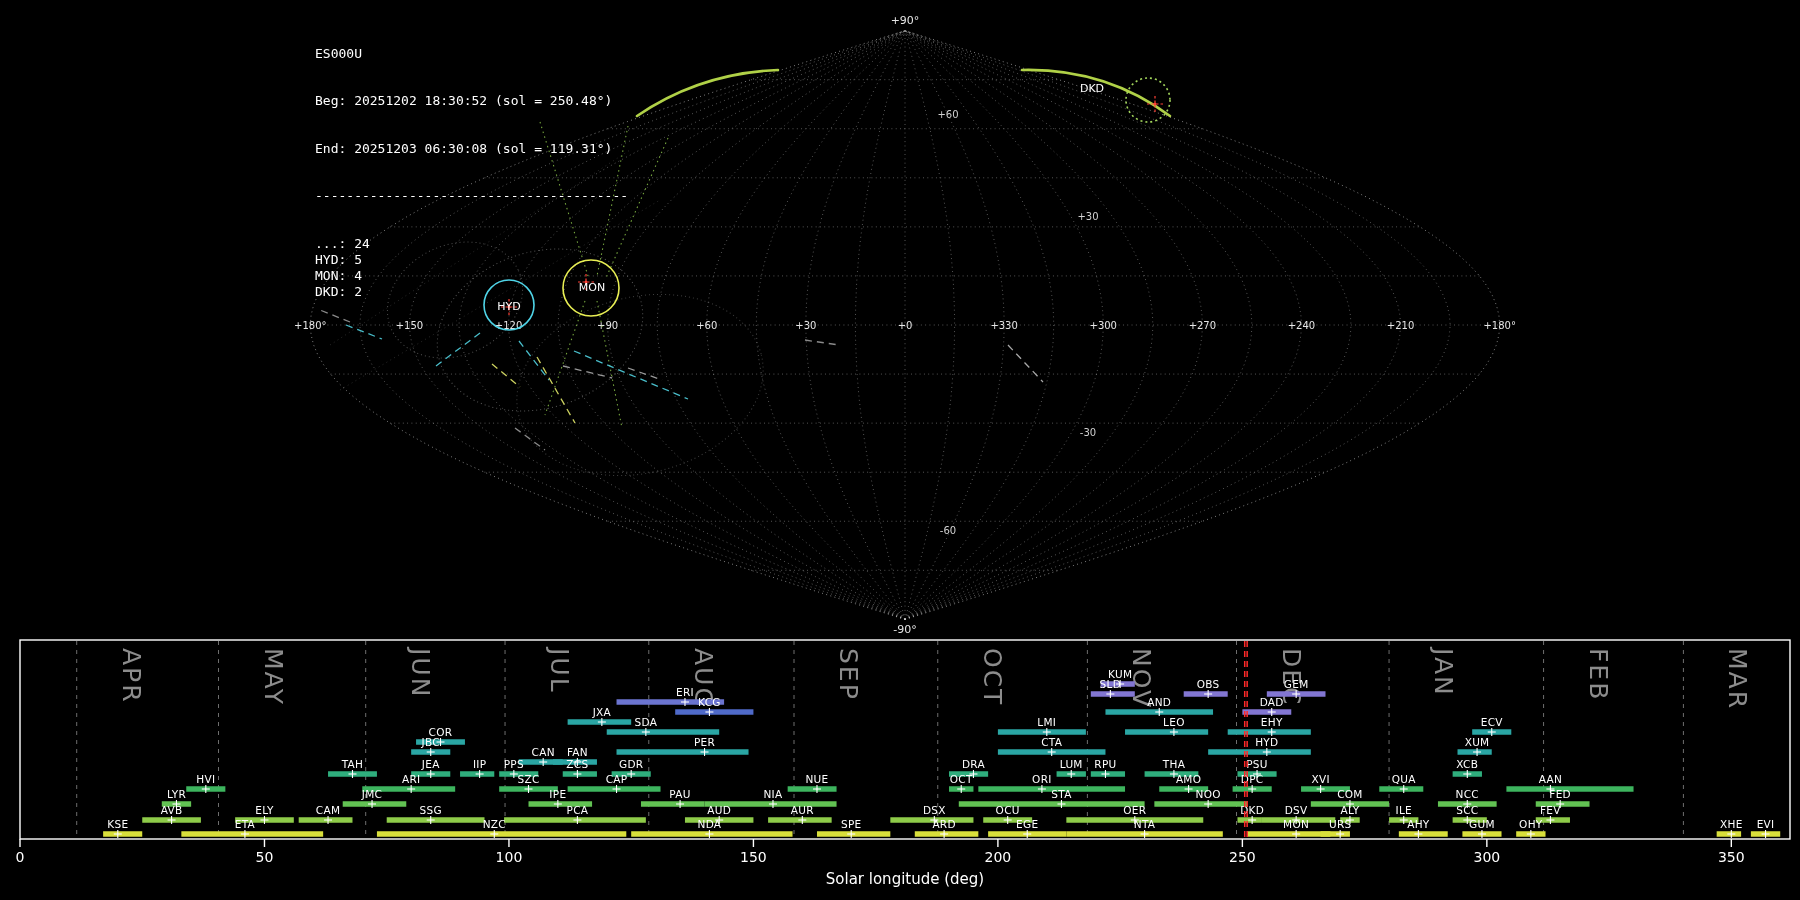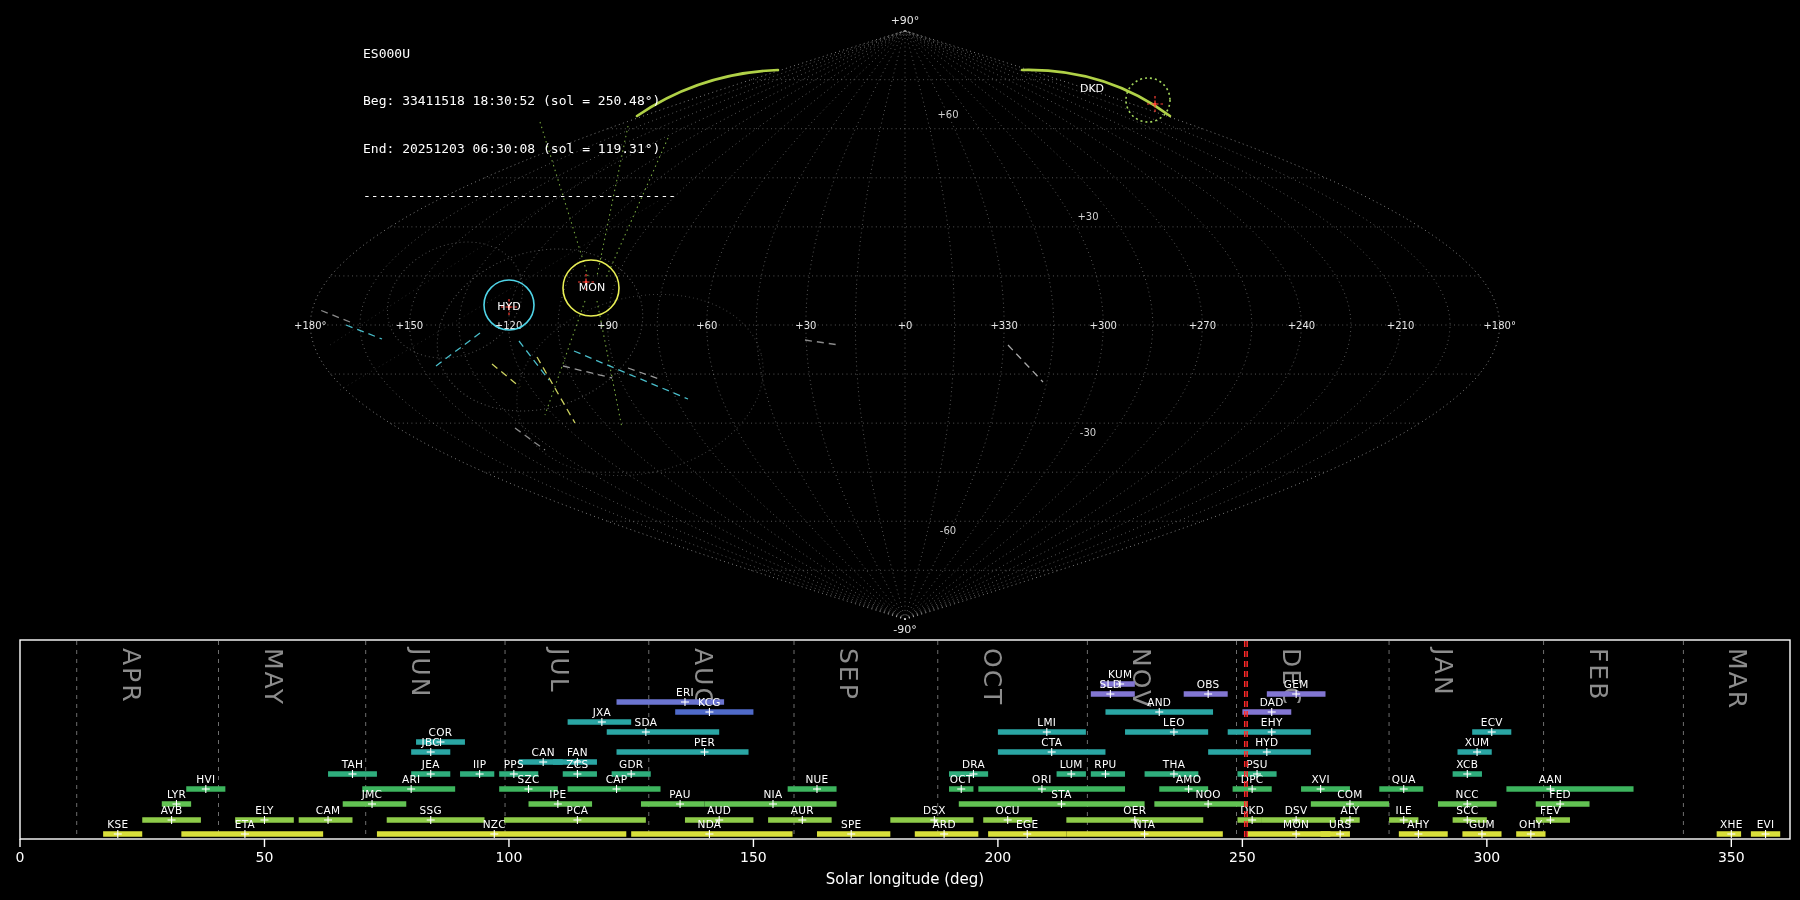--- a/index.html
+++ b/index.html
@@ -1,31 +1,32 @@
 <!DOCTYPE html>
 <html><head>
 <meta charset="utf-8">
 <style>
   html,body{margin:0;padding:0;background:#000;}
   .stage{position:relative;width:1800px;height:900px;background:#000;overflow:hidden;
          font-family:"DejaVu Sans",sans-serif;}
   #hdr{position:absolute;left:315px;top:14px;color:#fff;
        font-family:"DejaVu Sans Mono",monospace;font-size:13px;line-height:1.22;
-       white-space:pre;z-index:5;margin-left:48px;}
+       white-space:pre;z-index:5;}
   svg{position:absolute;left:0;top:0;}
 </style>
 </head>
 <body>
 
 <div class="stage">
   <div id="hdr">
     <div>ES000U</div>
-    <div>Beg: 33411518 18:30:52 (sol = 250.48°)</div>
+    <div>Beg: 20251202 18:30:52 (sol = 250.48°)</div>
     <div>End: 20251203 06:30:08 (sol = 119.31°)</div>
     <div>----------------------------------------</div>
+    <div id="counts"><div>...: 24</div><div>HYD: 5</div><div>MON: 4</div><div>DKD: 2</div></div>
   </div>
   <svg id="plot" width="1800" height="900" viewBox="0 0 1800 900">
     <g id="g-sky">
         <line x1="751.0751374966289" y1="570.325" x2="1058.924862503371" y2="570.325" stroke-opacity="0.5" fill="none" stroke="#cfcfcf" stroke-width="0.9" stroke-dasharray="0.9 3.4"></line>
         <line x1="607.64" y1="521.26" x2="1202.3600000000001" y2="521.26" stroke-opacity="0.5" fill="none" stroke="#cfcfcf" stroke-width="0.9" stroke-dasharray="0.9 3.4"></line>
         <line x1="484.46945509273644" y1="472.195" x2="1325.5305449072634" y2="472.195" stroke-opacity="0.5" fill="none" stroke="#cfcfcf" stroke-width="0.9" stroke-dasharray="0.9 3.4"></line>
         <line x1="389.9573718613186" y1="423.13" x2="1420.0426281386813" y2="423.13" stroke-opacity="0.5" fill="none" stroke="#cfcfcf" stroke-width="0.9" stroke-dasharray="0.9 3.4"></line>
         <line x1="330.54459258936527" y1="374.065" x2="1479.4554074106347" y2="374.065" stroke-opacity="0.5" fill="none" stroke="#cfcfcf" stroke-width="0.9" stroke-dasharray="0.9 3.4"></line>
         <line x1="310.2800000000001" y1="325" x2="1499.7199999999998" y2="325" stroke-opacity="0.5" fill="none" stroke="#cfcfcf" stroke-width="0.9" stroke-dasharray="0.9 3.4"></line>
         <line x1="330.54459258936527" y1="275.935" x2="1479.4554074106347" y2="275.935" stroke-opacity="0.5" fill="none" stroke="#cfcfcf" stroke-width="0.9" stroke-dasharray="0.9 3.4"></line>

